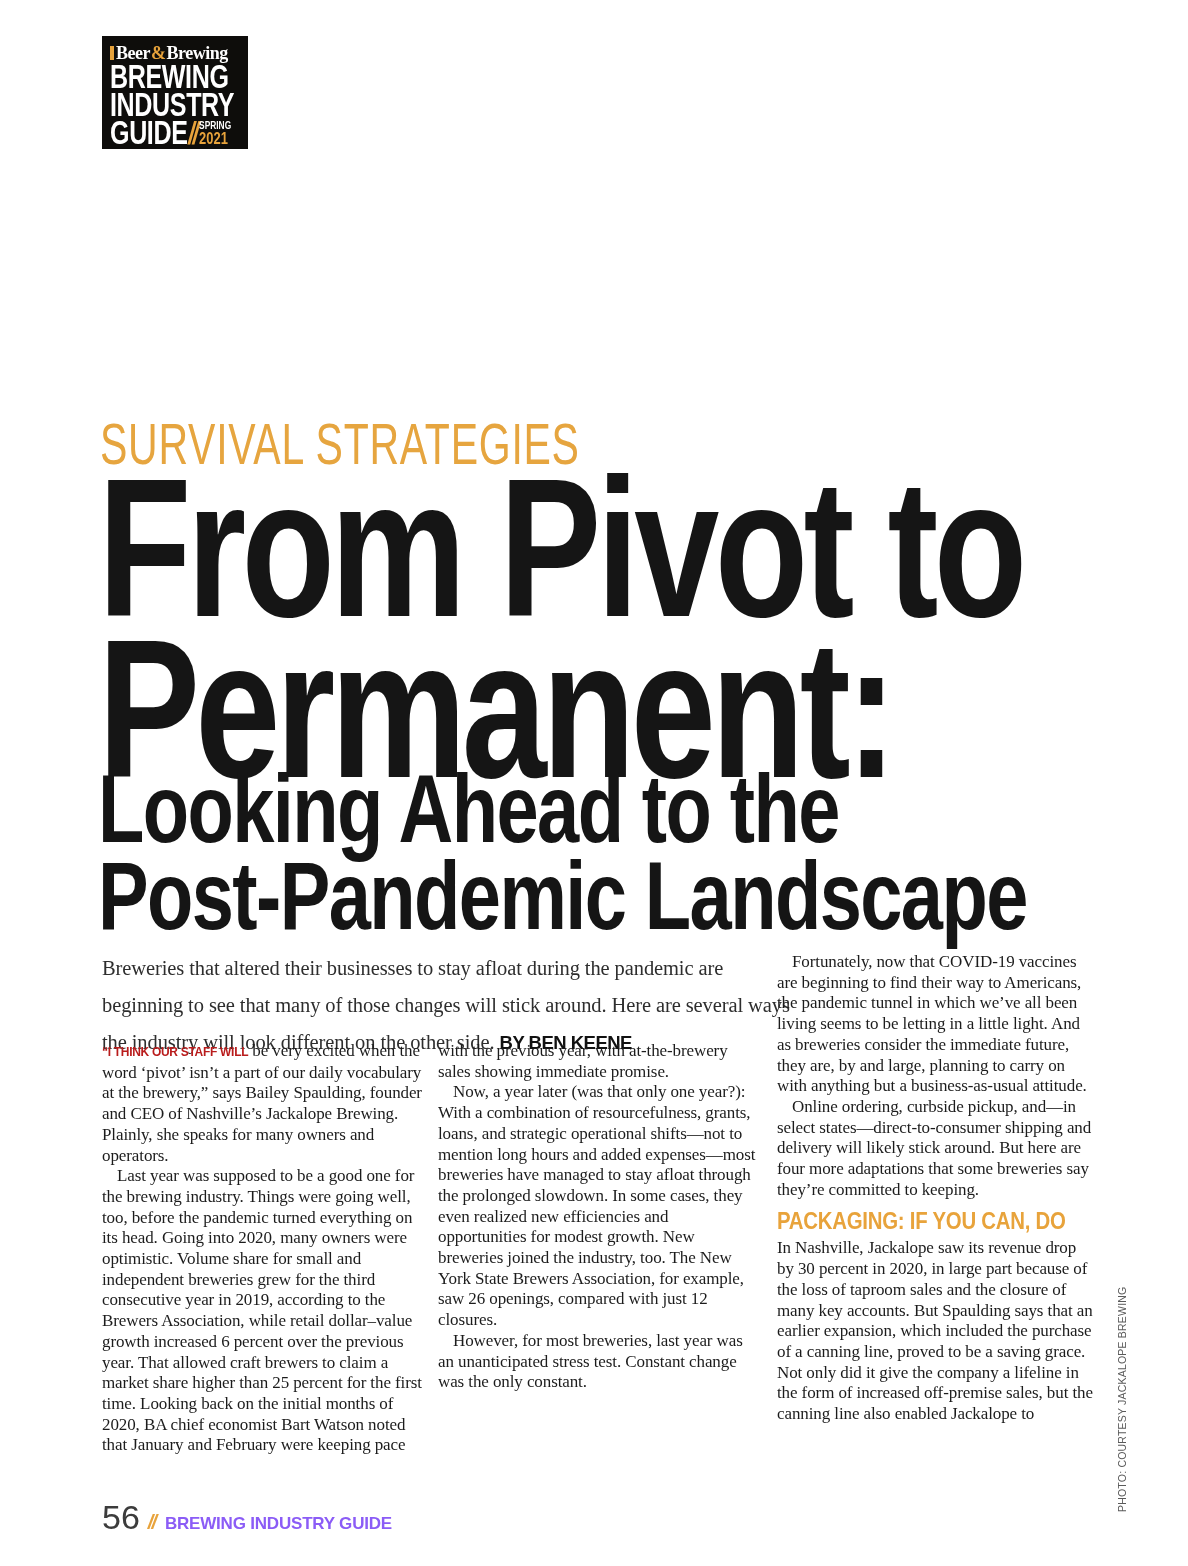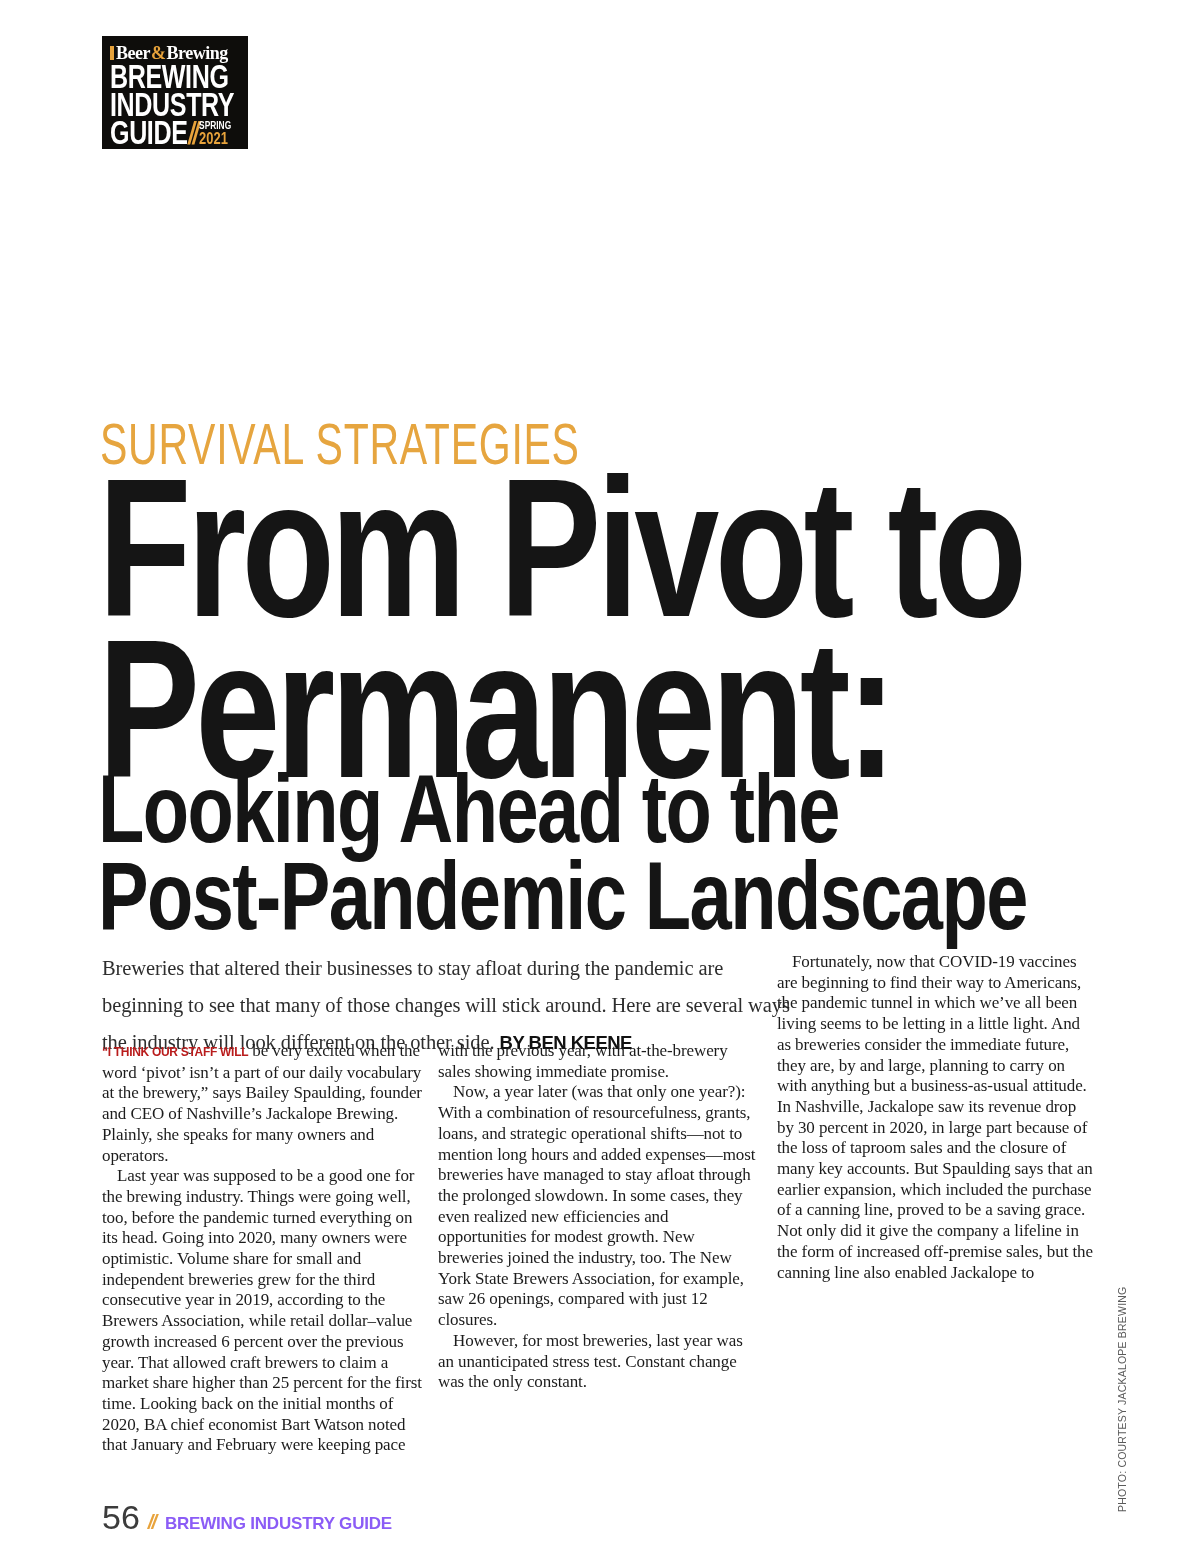--- a/index.html
+++ b/index.html
@@ -150,20 +150,22 @@
   </div>
 
   <div class="col col-2">
     <p>with the previous year, with at-the-brewery sales showing immediate promise.</p>
     <p class="ind">Now, a year later (was that only one year?): With a combination of resourcefulness, grants, loans, and strategic operational shifts—not to mention long hours and added expenses—most breweries have managed to stay afloat through the prolonged slowdown. In some cases, they even realized new efficiencies and opportunities for modest growth. New breweries joined the industry, too. The New York State Brewers Association, for example, saw 26 openings, compared with just 12 closures.</p>
     <p class="ind">However, for most breweries, last year was an unanticipated stress test. Constant change was the only constant.</p>
   </div>
 
   <div class="col col-3">
     <p class="ind">Fortunately, now that COVID-19 vaccines are beginning to find their way to Americans, the pandemic tunnel in which we’ve all been living seems to be letting in a little light. And as breweries consider the immediate future, they are, by and large, planning to carry on with anything but a business-as-usual attitude.</p>
+    <p class="ind">Online ordering, curbside pickup, and—in select states—direct-to-consumer shipping and delivery will likely stick around. But here are four more adaptations that some breweries say they’re committed to keeping.</p>
+    <h3 class="col-heading"><span>PACKAGING: IF YOU CAN, DO</span></h3>
     <p>In Nashville, Jackalope saw its revenue drop by 30 percent in 2020, in large part because of the loss of taproom sales and the closure of many key accounts. But Spaulding says that an earlier expansion, which included the purchase of a canning line, proved to be a saving grace. Not only did it give the company a lifeline in the form of increased off-premise sales, but the canning line also enabled Jackalope to</p>
   </div>
 
   <div class="credit">PHOTO: COURTESY JACKALOPE BREWING</div>
 
   <div class="footer">
     <span class="page-num">56</span>
     <span class="footer-slashes">//</span>
     <span class="footer-label">BREWING INDUSTRY GUIDE</span>
   </div>

